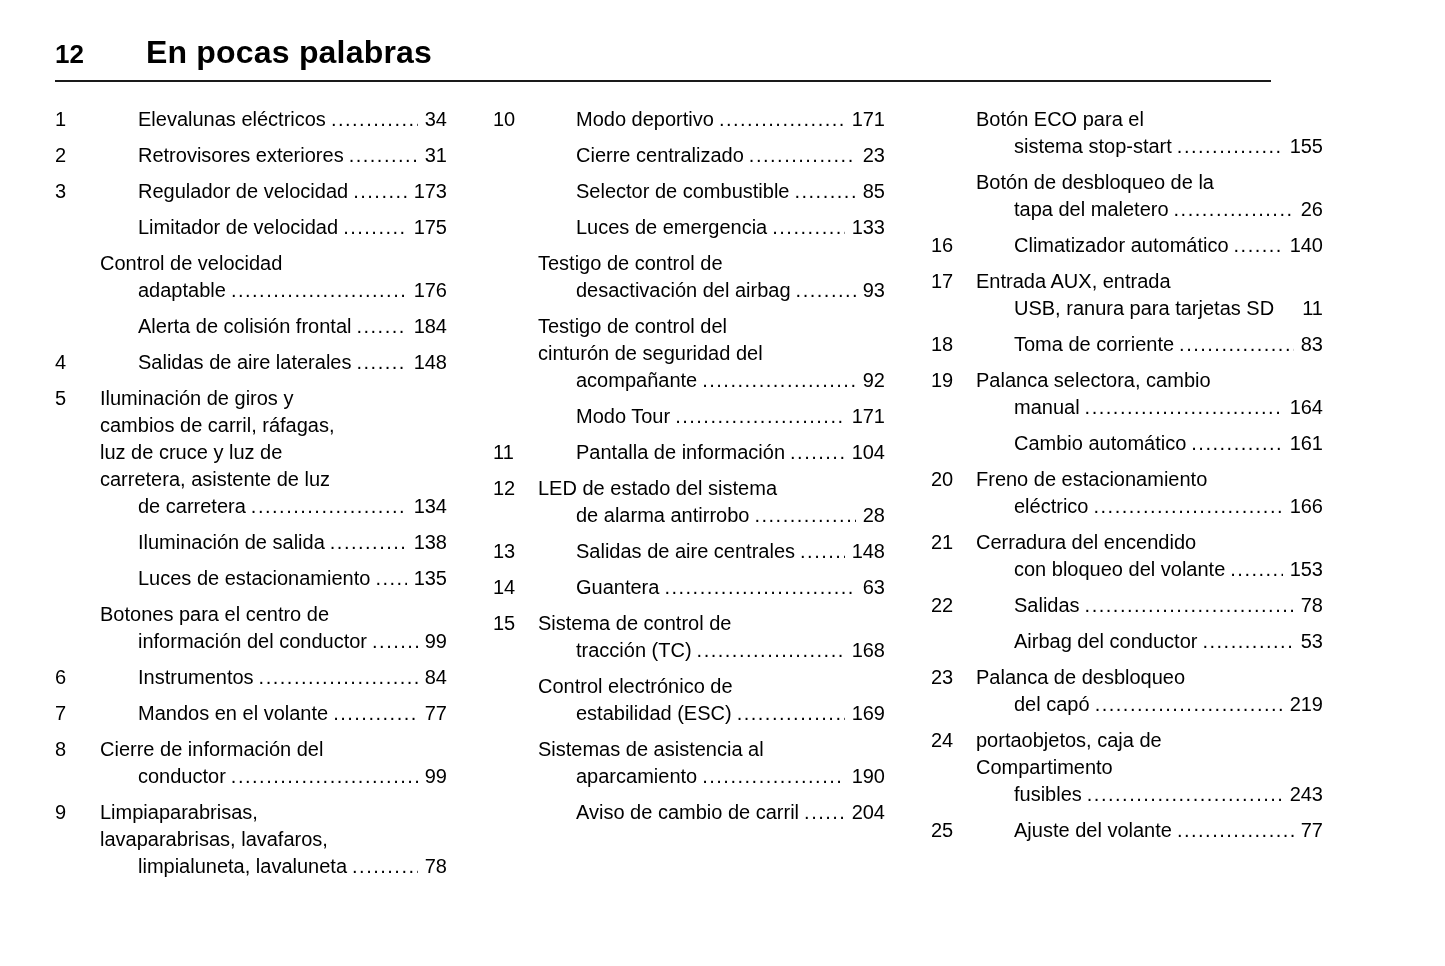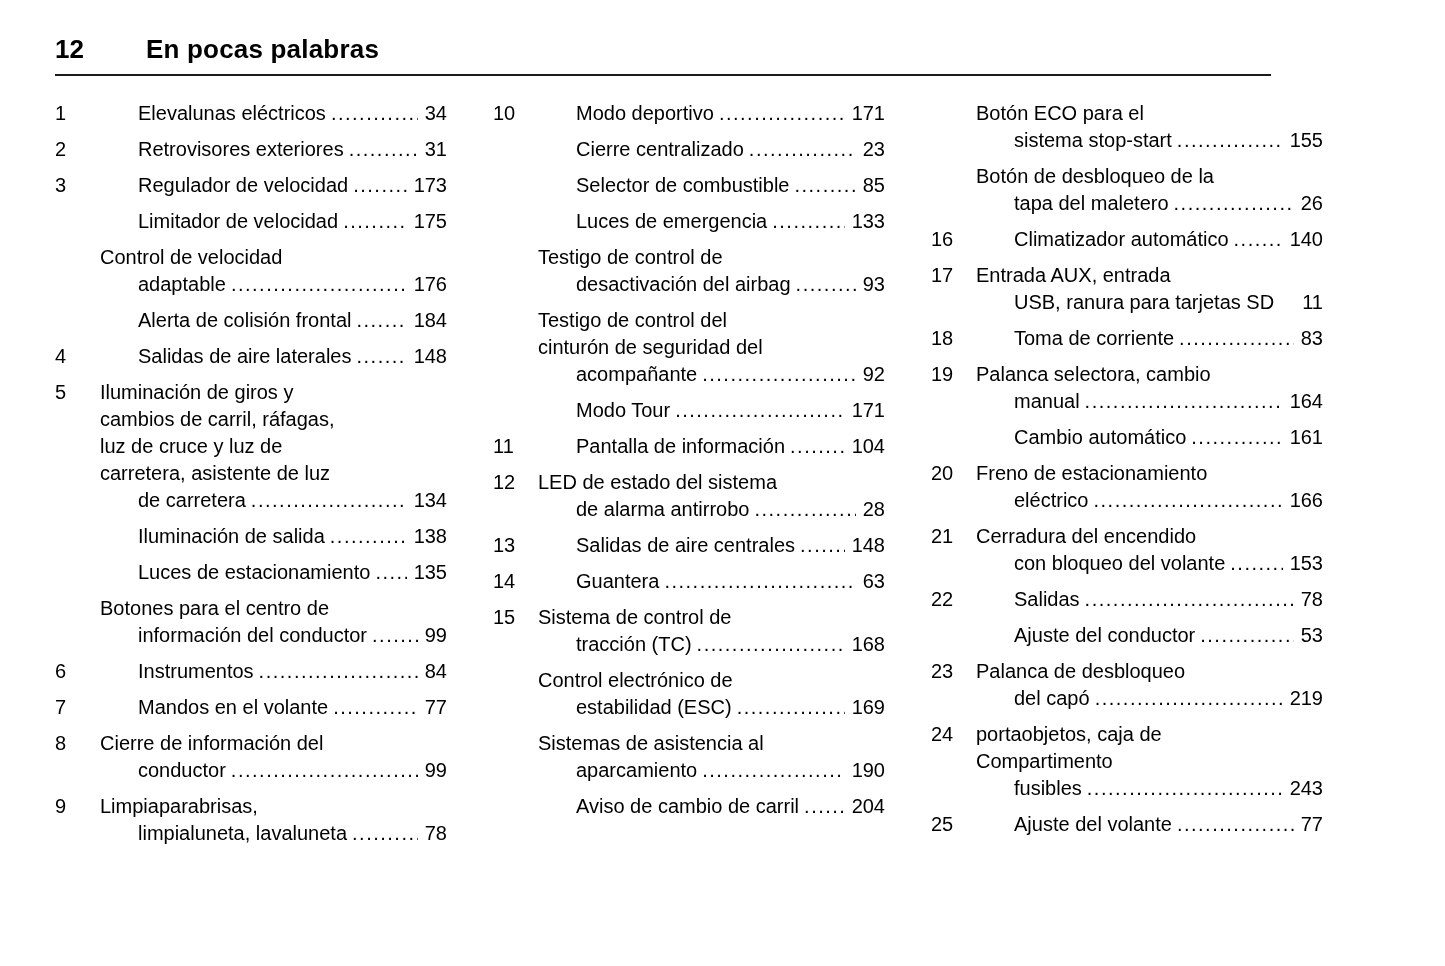--- a/index.html
+++ b/index.html
@@ -24,21 +24,21 @@
     display: flex;
     align-items: baseline;
     border-bottom: 2px solid #1a1a1a;
     padding-bottom: 9px;
   }
   .page-num {
     font-size: 26px;
     font-weight: bold;
   }
   .page-title {
-    font-size: 26px;
+    font-size: 32px;
     font-weight: bold;
     margin-left: 62px;
     letter-spacing: 0.2px;
   }
   .columns {
     display: flex;
     margin-top: 24px;
     min-height: 832px;
     align-items: stretch;
   }
@@ -250,20 +250,21 @@
               <span class="t">conductor</span>
               <span class="dots"></span>
               <span class="pageref">99</span>
             </span>
           </span>
         </div>
         <div class="entry">
           <span class="num">9</span>
           <span class="body">
             <span class="line">Limpiaparabrisas,</span>
+            <span class="line">lavaparabrisas, lavafaros,</span>
             <span class="lastline">
               <span class="t">limpialuneta, lavaluneta</span>
               <span class="dots"></span>
               <span class="pageref">78</span>
             </span>
           </span>
         </div>
       </div>
     <div class="divider"></div>
     <div class="col">
@@ -530,21 +531,21 @@
               <span class="t">Salidas</span>
               <span class="dots"></span>
               <span class="pageref">78</span>
             </span>
           </span>
         </div>
         <div class="entry">
           <span class="num"></span>
           <span class="body">
             <span class="lastline">
-              <span class="t">Ajuste del conductor</span>
+              <span class="t">Airbag del conductor</span>
               <span class="dots"></span>
               <span class="pageref">53</span>
             </span>
           </span>
         </div>
         <div class="entry">
           <span class="num">23</span>
           <span class="body">
             <span class="line">Palanca de desbloqueo</span>
             <span class="lastline">

